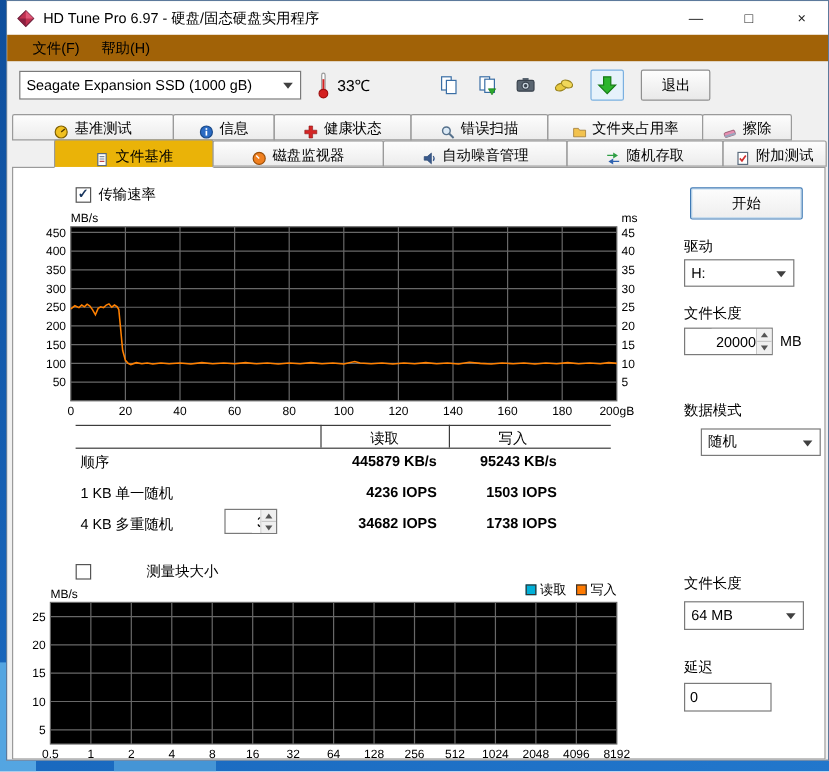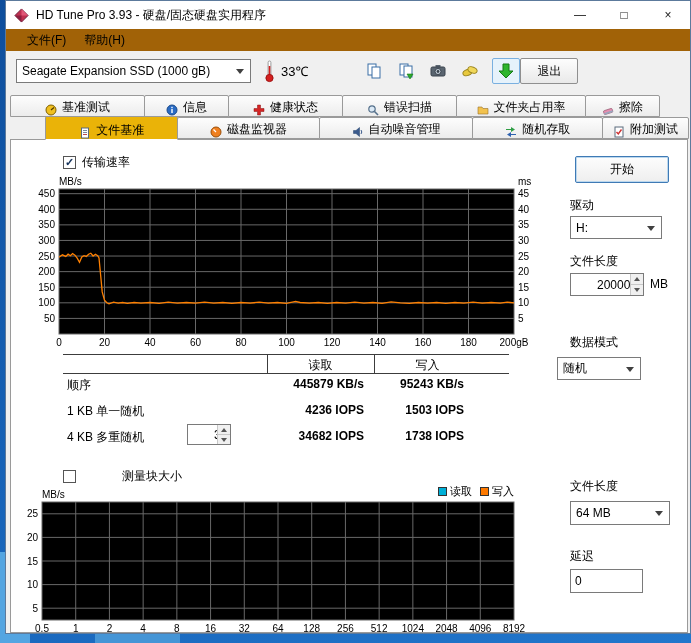--- a/index.html
+++ b/index.html
@@ -78,21 +78,21 @@
   <div class="wall-patch2"></div>
 
   <div class="window">
 
     <div class="titlebar">
       <svg class="app-icon" width="15" height="15" viewBox="0 0 16 16">
         <path d="M8 1 L15 8 L8 15 L1 8 Z" fill="#c03050" stroke="#6a1e3a"></path>
         <path d="M8 1 L15 8 L8 8 Z" fill="#e05878"></path>
         <path d="M1 8 L8 8 L8 15 Z" fill="#8a2040"></path>
       </svg>
-      <span class="title-text">HD Tune Pro 3.93 - 硬盘/固态硬盘实用程序</span>
+      <span class="title-text">HD Tune Pro 6.97 - 硬盘/固态硬盘实用程序</span>
       <div class="win-controls">
         <div class="win-btn">—</div>
         <div class="win-btn">□</div>
         <div class="win-btn">×</div>
       </div>
     </div>
 
     <div class="menubar">
       <span class="menu-item">文件(F)</span>
       <span class="menu-item">帮助(H)</span>
@@ -135,21 +135,21 @@
         <svg width="18" height="18" viewBox="0 0 18 18">
           <ellipse cx="6.5" cy="10.5" rx="4.8" ry="3" fill="#e8c93e" stroke="#9a8420" transform="rotate(-20 6.5 10.5)"></ellipse>
           <ellipse cx="11.5" cy="8" rx="4.8" ry="3" fill="#f0d75a" stroke="#9a8420" transform="rotate(20 11.5 8)"></ellipse>
         </svg>
       </div>
       <div class="tb-btn tb-btn-hot" style="margin-left:8px">
         <svg width="18" height="18" viewBox="0 0 18 18">
           <path d="M6 2 h6 v7 h4 l-7 7 -7-7 h4 z" fill="#2db52d" stroke="#157a15"></path>
         </svg>
       </div>
-      <div class="exit-btn" style="">退出</div>
+      <div class="exit-btn" style="margin-left:14px">退出</div>
     </div>
 
     <div class="tabs-row tabs-row1">
       <div class="tab" style="width:135px">
         <svg class="tico" viewBox="0 0 12 12">
             <circle cx="6" cy="6" r="5" fill="#f0c020" stroke="#806000"></circle>
             <line x1="6" y1="6" x2="9" y2="3.5" stroke="#503800" stroke-width="1.2"></line>
           </svg>
         <span>基准测试</span>
       </div>
@@ -399,21 +399,21 @@
               <span class="tri-up"></span>
             </div>
           <div class="spin-btn">
               <span class="tri-down"></span>
             </div>
         </div>
       </div>
       <div class="abs lbl" style="left:639px; top:137px;">MB</div>
 
       <div class="abs lbl" style="left:559px; top:194px;">数据模式</div>
-      <div class="abs combo" style="left:546px; top:217px; width:84px; height:23px;">
+      <div class="abs combo" style="left:573px; top:217px; width:100px; height:23px;">
         <span>随机</span>
         <span class="combo-arrow"></span>
       </div>
 
       <div class="abs lbl" style="left:559px; top:338px;">文件长度</div>
       <div class="abs combo" style="left:559px; top:361px; width:100px; height:24px;">
         <span>64 MB</span>
         <span class="combo-arrow"></span>
       </div>
 

